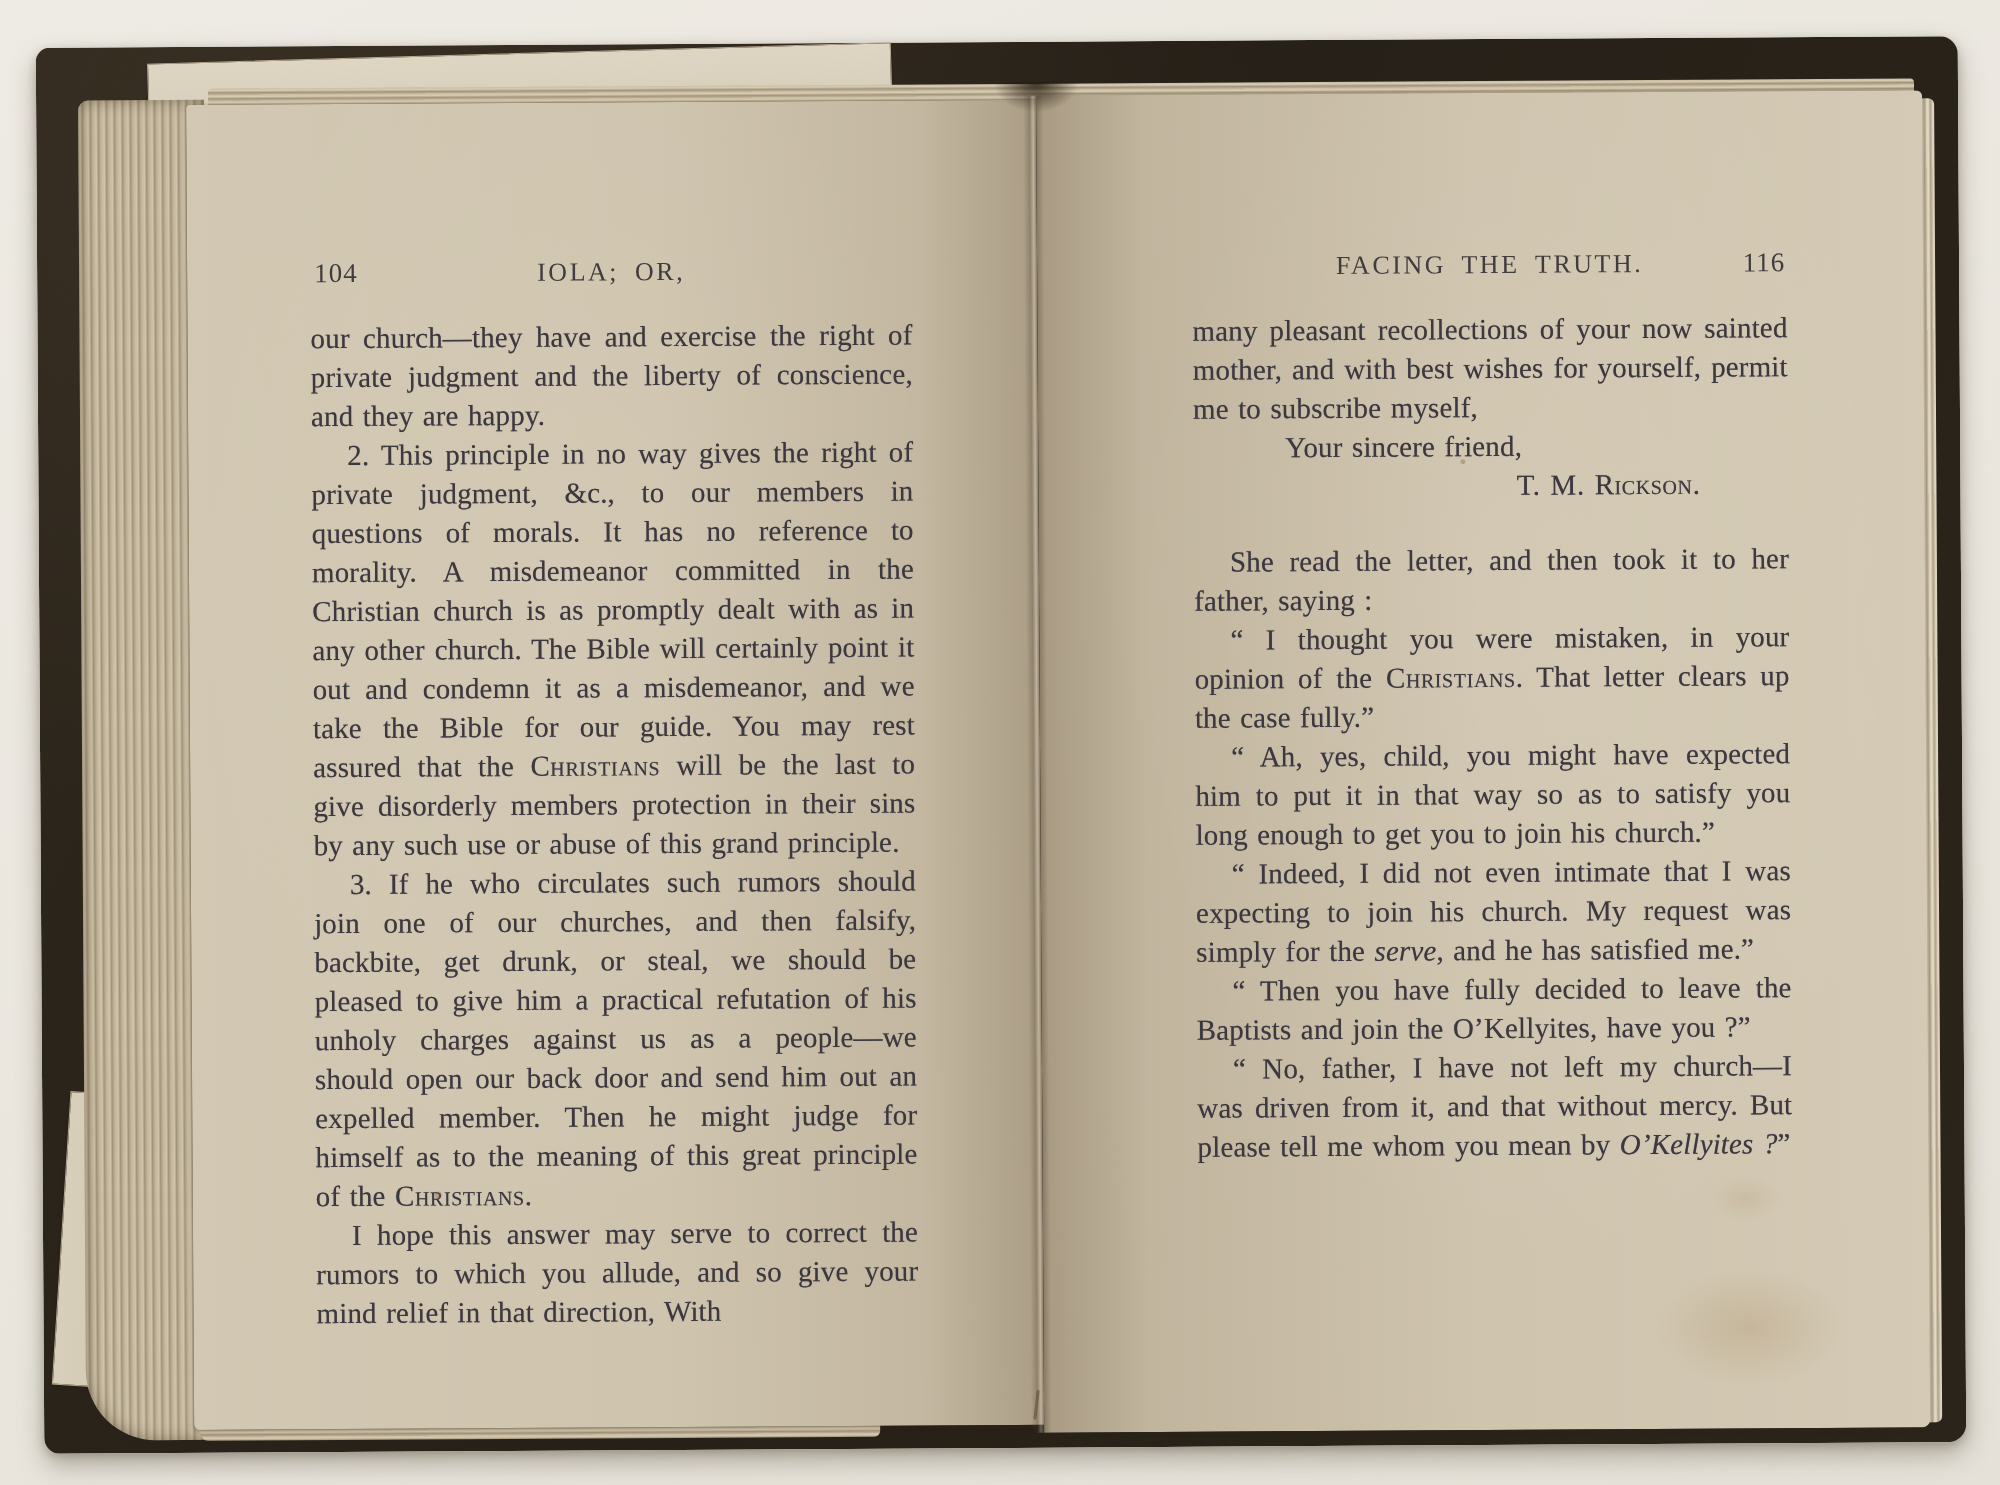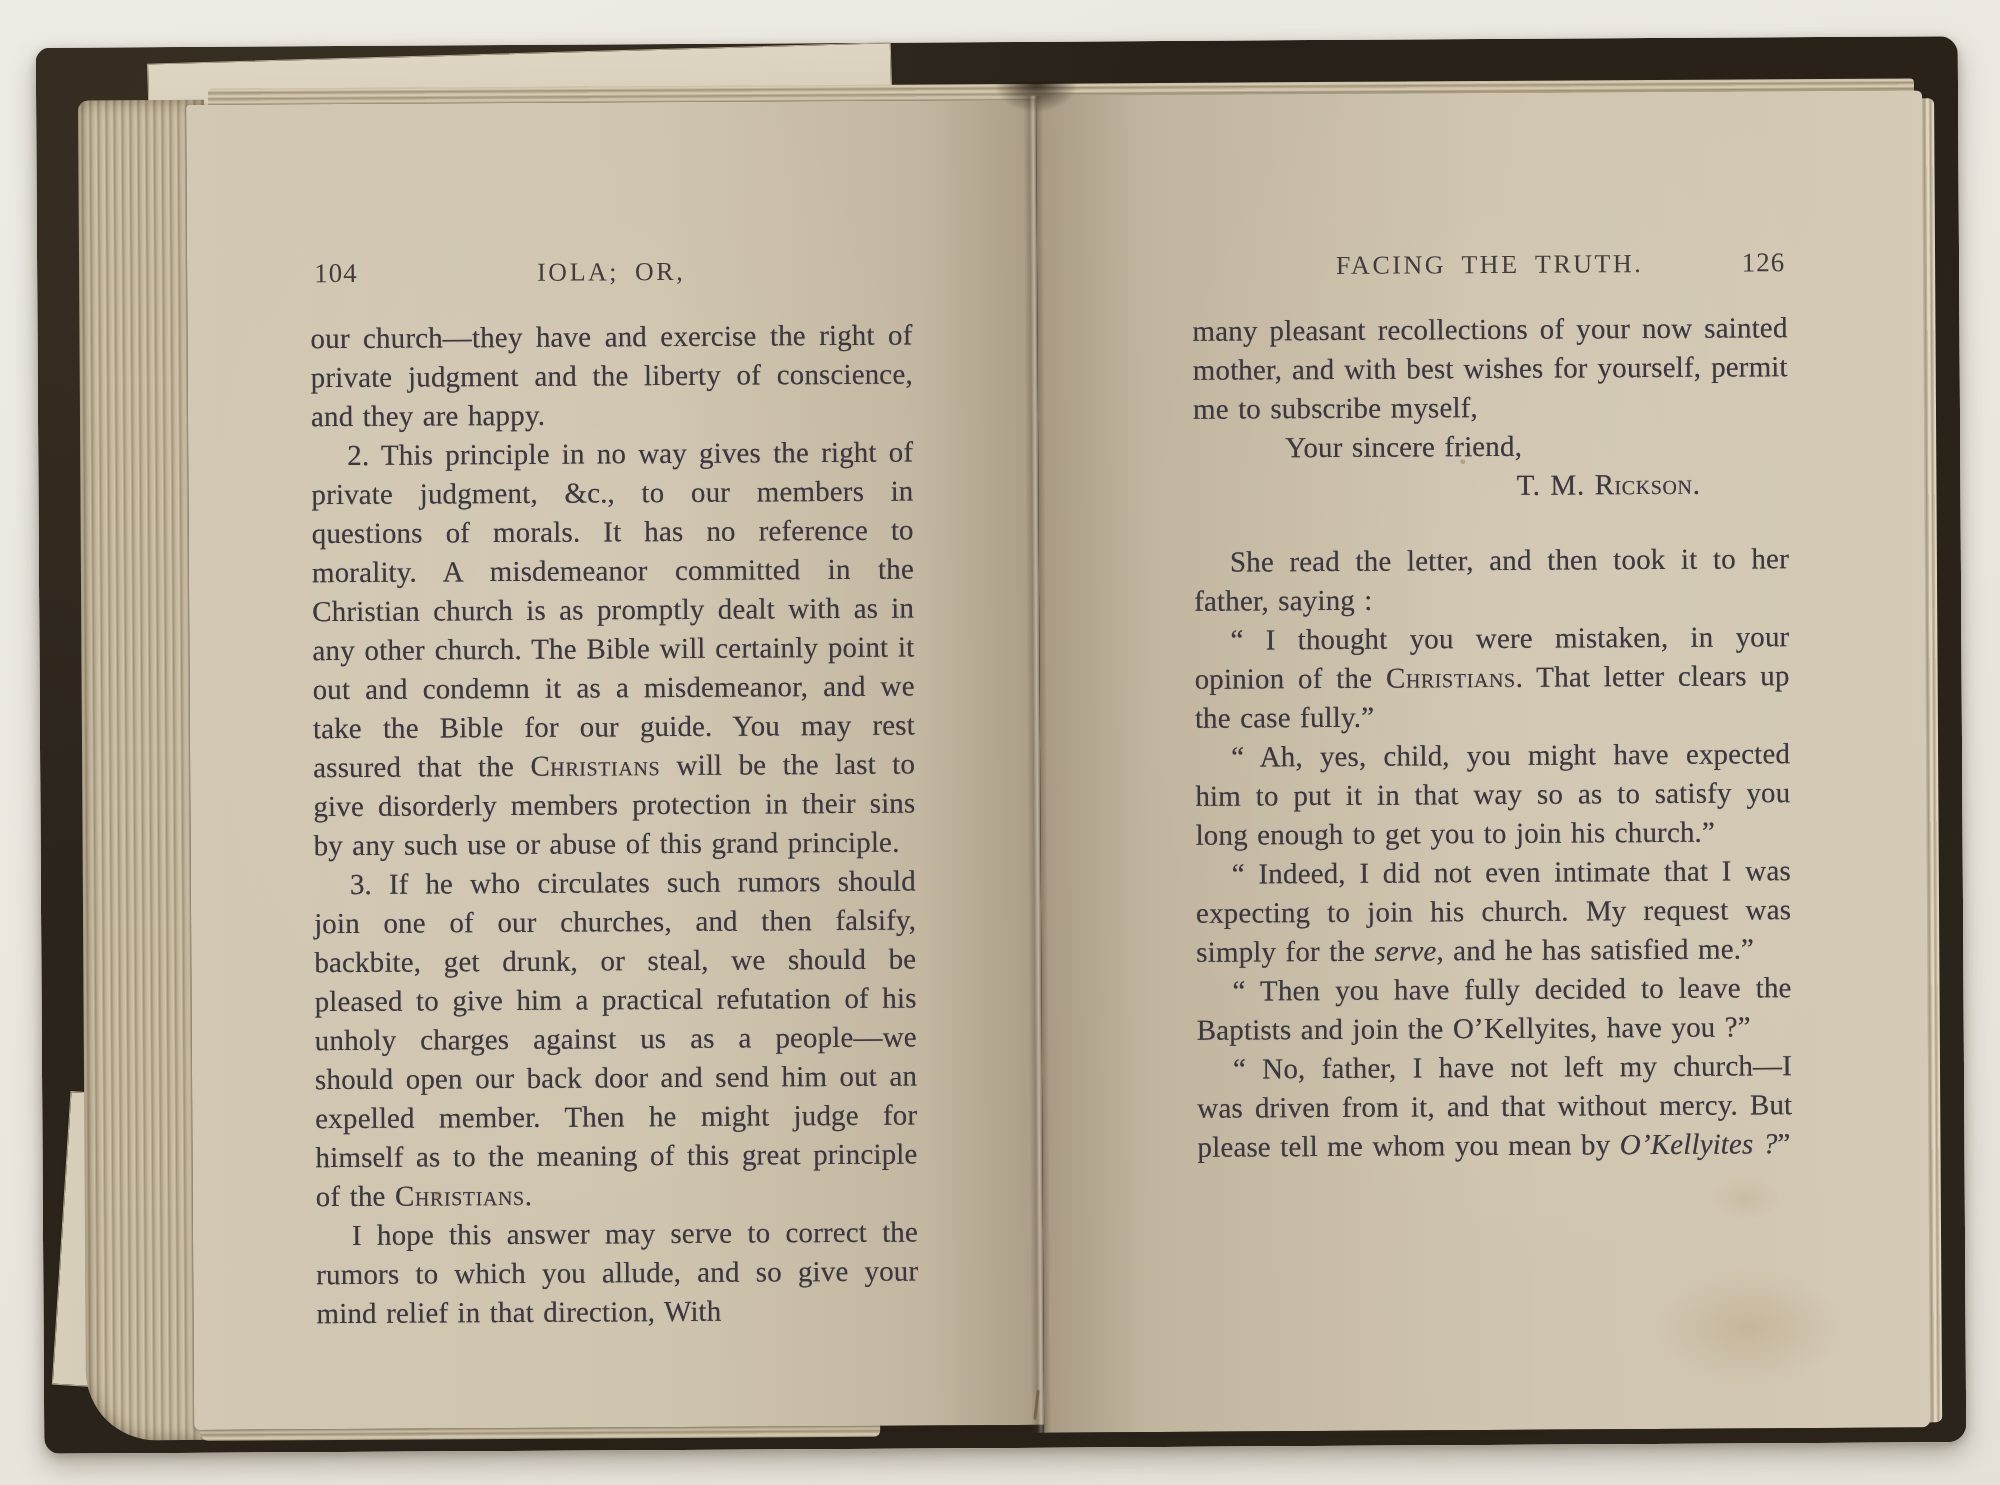--- a/index.html
+++ b/index.html
@@ -228,21 +228,21 @@
           <p class="para first">our church—they have and exercise the right of private judgment and the liberty of conscience, and they are happy.</p>
           <p class="para indent">2. This principle in no way gives the right of private judgment, &amp;c., to our members in questions of morals. It has no reference to morality. A misdemeanor committed in the Christian church is as promptly dealt with as in any other church. The Bible will certainly point it out and condemn it as a misdemeanor, and we take the Bible for our guide. You may rest assured that the <span class="sc">Christians</span> will be the last to give disorderly members protection in their sins by any such use or abuse of this grand principle.</p>
           <p class="para indent">3. If he who circulates such rumors should join one of our churches, and then falsify, backbite, get drunk, or steal, we should be pleased to give him a practical refutation of his unholy charges against us as a people—we should open our back door and send him out an expelled member. Then he might judge for himself as to the meaning of this great principle of the <span class="sc">Christians</span>.</p>
           <p class="para indent">I hope this answer may serve to correct the rumors to which you allude, and so give your mind relief in that direction, With</p>
         </div>
     </div>
 
     <div class="page page-right">
       <div class="running-head">
         <span class="title">FACING THE TRUTH.</span>
-        <span class="pagenum pn-right">126</span>
+        <span class="pagenum pn-right">116</span>
       </div>
       <div class="body-text">
           <p class="para first">many pleasant recollections of your now sainted mother, and with best wishes for yourself, permit me to subscribe myself,</p>
           <p class="para closing">Your sincere friend,</p>
           <p class="para signature"><span class="sc">T. M. Rickson.</span></p>
           <p class="para indent gap">She read the letter, and then took it to her father, saying :</p>
           <p class="para indent">“ I thought you were mistaken, in your opinion of the <span class="sc">Christians</span>. That letter clears up the case fully.”</p>
           <p class="para indent">“ Ah, yes, child, you might have expected him to put it in that way so as to satisfy you long enough to get you to join his church.”</p>
           <p class="para indent">“ Indeed, I did not even intimate that I was expecting to join his church. My request was simply for the <i>serve</i>, and he has satisfied me.”</p>
           <p class="para indent">“ Then you have fully decided to leave the Baptists and join the O’Kellyites, have you ?”</p>

